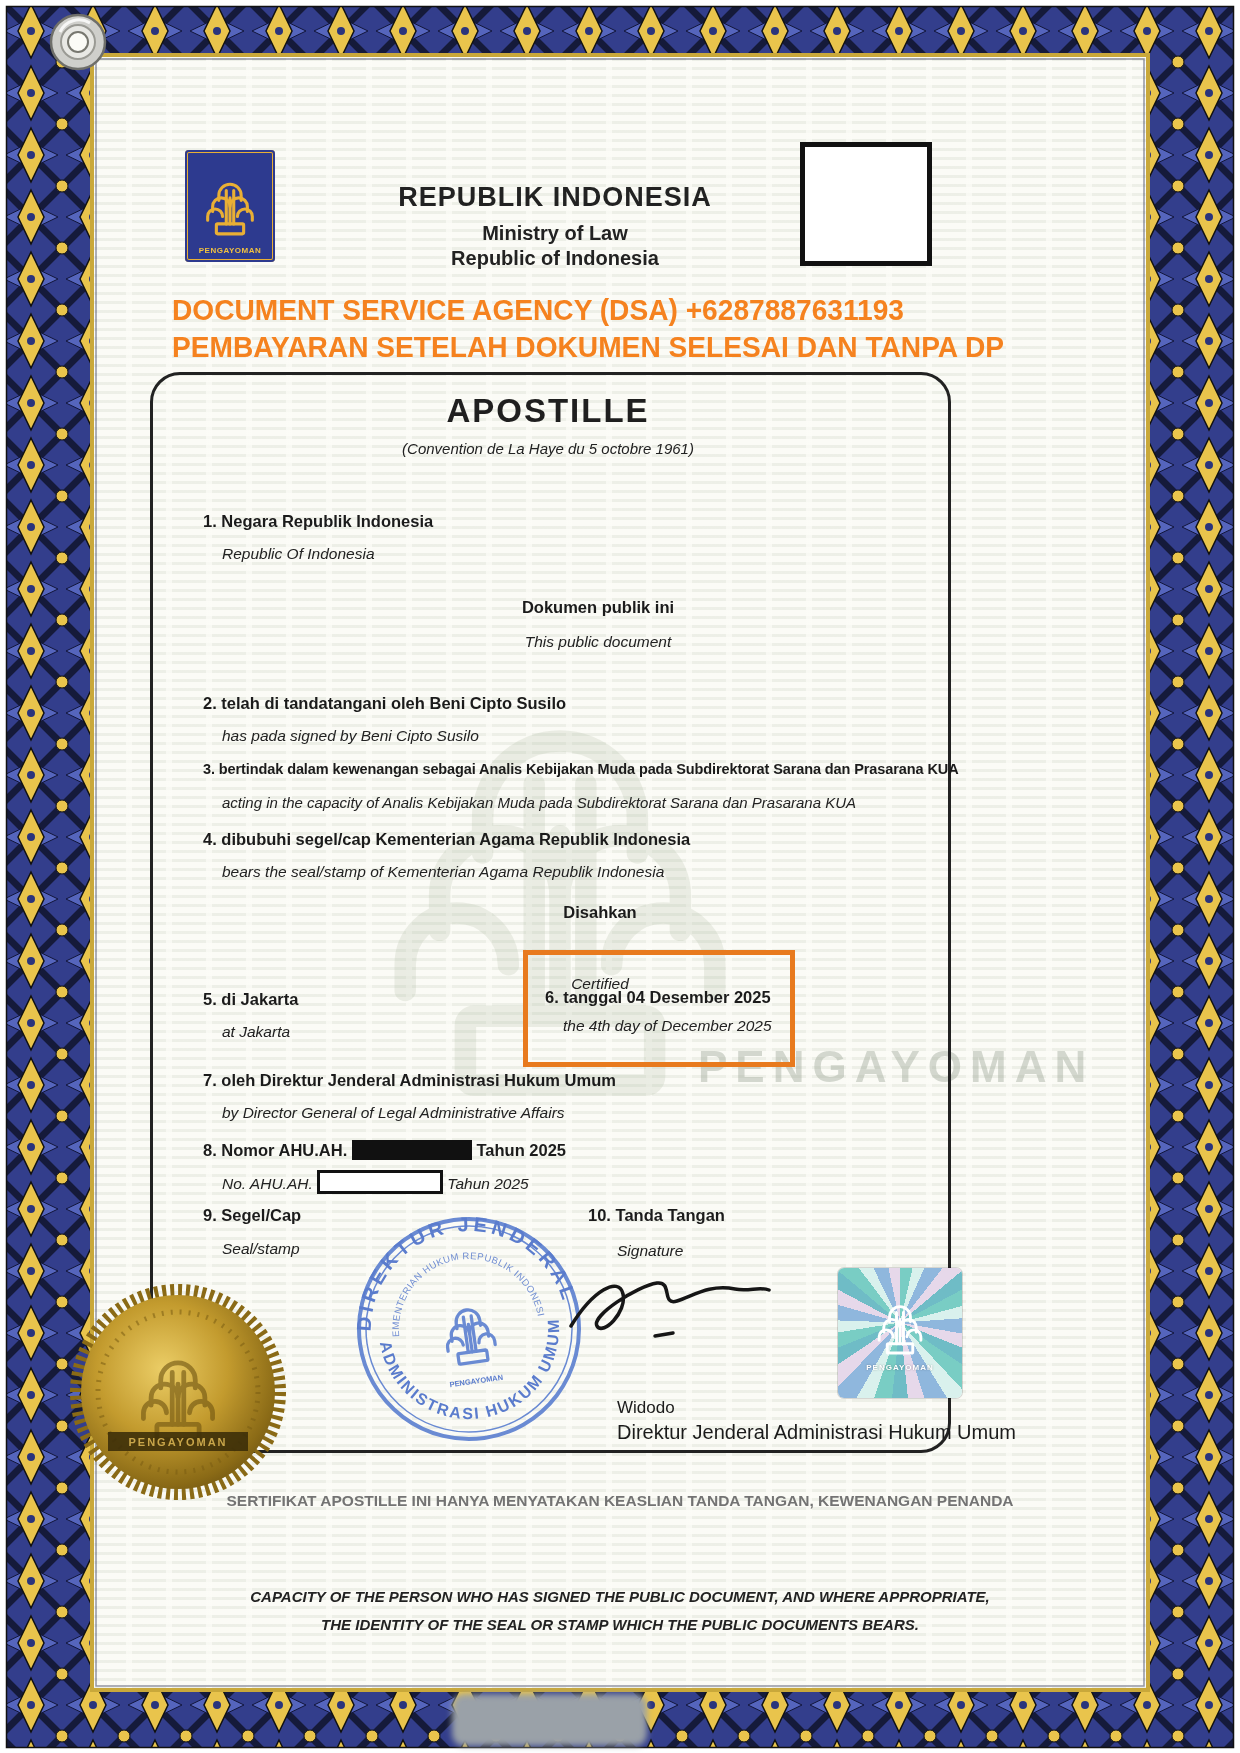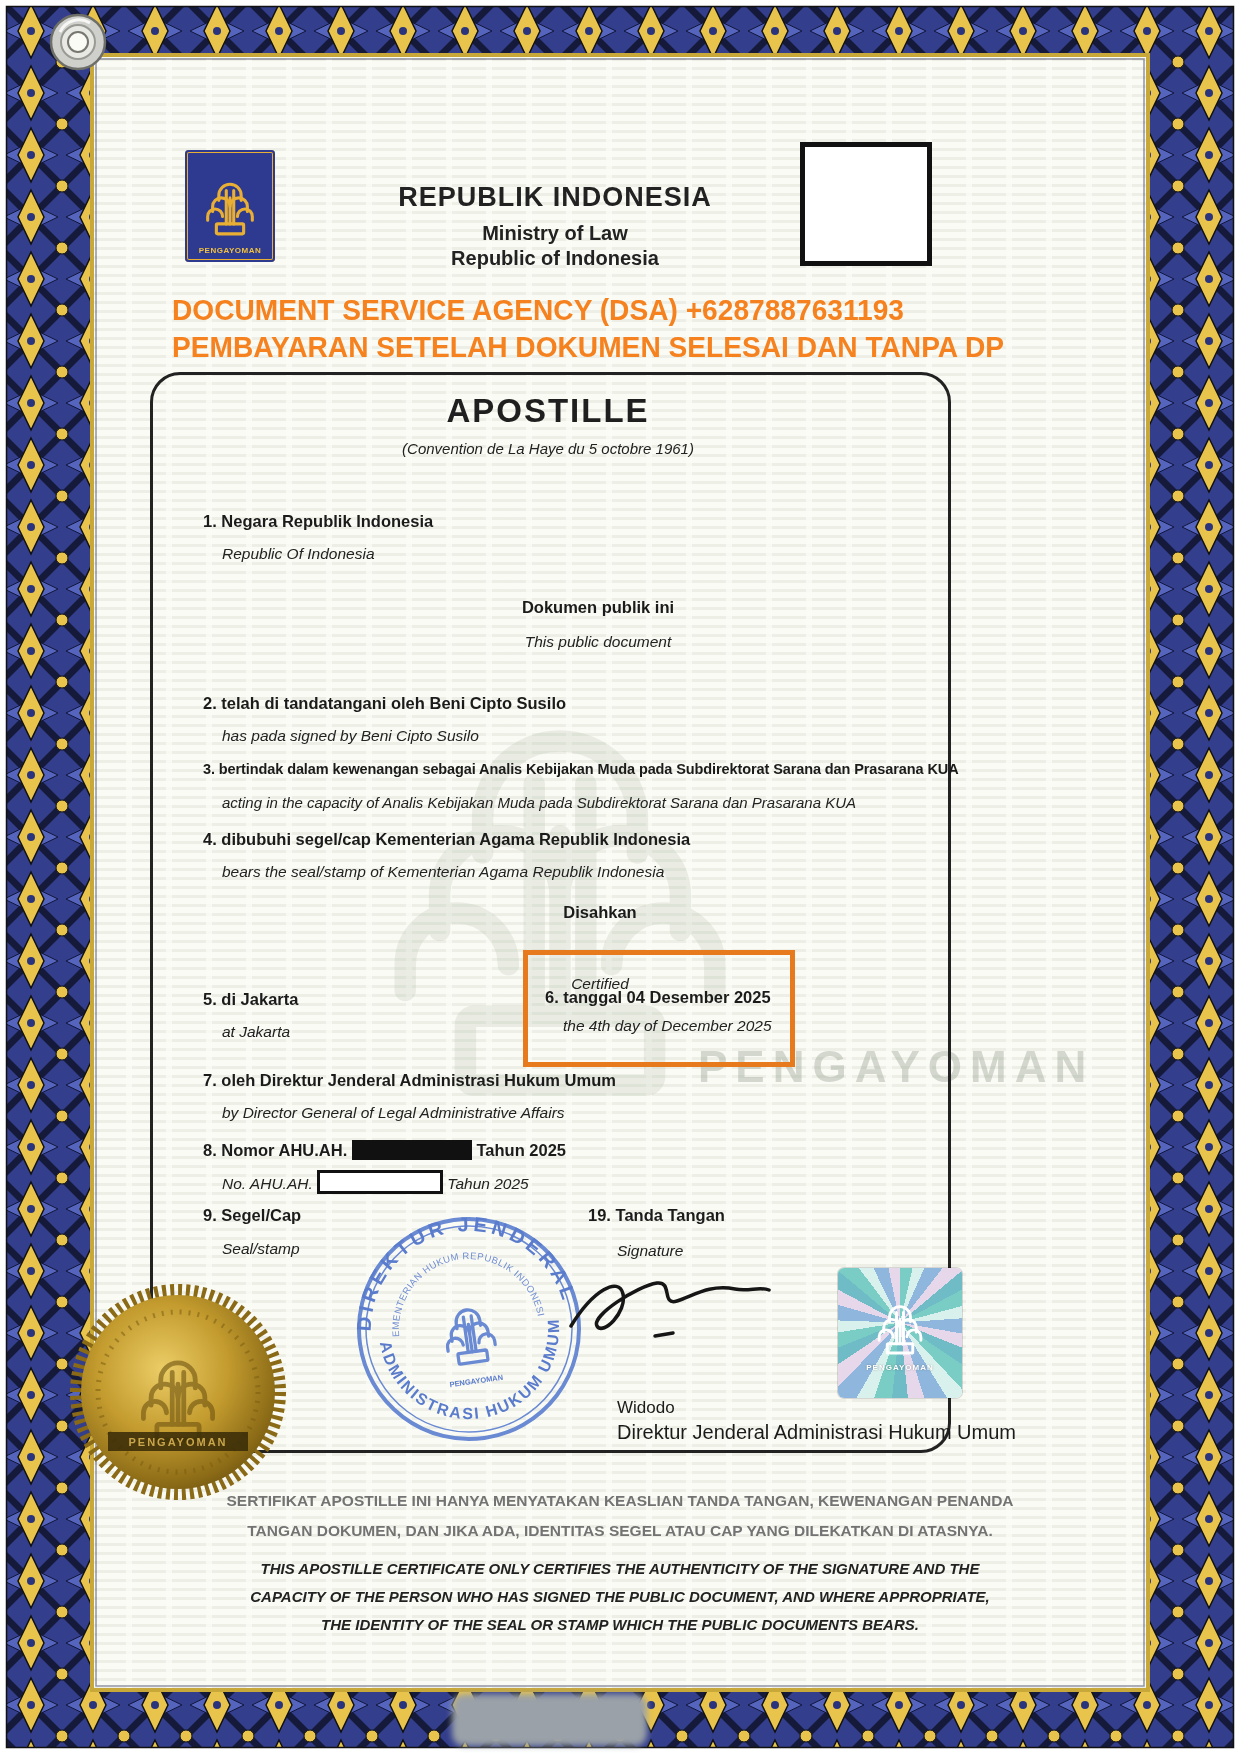--- a/index.html
+++ b/index.html
@@ -192,21 +192,21 @@
     <span class="redact-white"></span>
     <span>Tahun 2025</span>
   </div>
 
   <div class="abs id-line z3" style="left:203px;top:1206px;">
     <span>9.</span>
     <span>Segel/Cap</span>
   </div>
   <div class="abs en-line z3" style="left:222px;top:1240px;">Seal/stamp</div>
   <div class="abs id-line z3" style="left:588px;top:1206px;">
-    <span>19.</span>
+    <span>10.</span>
     <span>Tanda Tangan</span>
   </div>
   <div class="abs en-line z3" style="left:617px;top:1242px;">Signature</div>
 
   <svg class="abs z4" width="234" height="234" style="left:352px;top:1212px;transform:rotate(-8deg);" opacity="0.9">
     <defs>
       <path id="arcTop" d="M 19,117 A 98,98 0 0 1 215,117" fill="none"></path>
       <path id="arcBottom" d="M 27,117 A 90,90 0 0 0 207,117" fill="none"></path>
       <path id="arcInner" d="M 47,117 A 70,70 0 0 1 187,117" fill="none"></path>
     </defs>
@@ -243,20 +243,18 @@
   <svg class="abs z5" width="220" height="220" style="left:68px;top:1282px;">
     <circle cx="110" cy="110" r="102" fill="none" stroke="#8A6A16" stroke-width="12" stroke-dasharray="4 4"></circle>
     <circle cx="110" cy="110" r="97" fill="url(#goldGrad)"></circle>
     <circle cx="110" cy="110" r="80" fill="none" stroke="#7A5C12" stroke-width="5" stroke-dasharray="2 7" opacity=".55"></circle>
     <use href="#emblem" x="62" y="40" width="96" height="126" style="color:#6E5310" opacity=".6"></use>
     <rect x="40" y="150" width="140" height="19" fill="#3A2C08" opacity=".88"></rect>
     <text x="110" y="164" text-anchor="middle" fill="#C9A64A" font-family="Liberation Sans, sans-serif" font-size="11" font-weight="bold" letter-spacing="2">PENGAYOMAN</text>
   </svg>
 
   <div class="abs footer-id z3" style="left:92px;top:1492px;">SERTIFIKAT APOSTILLE INI HANYA MENYATAKAN KEASLIAN TANDA TANGAN, KEWENANGAN PENANDA</div>
-  <div class="abs footer-id z3" style="left:92px;top:1522px;">TANGAN DOKUMEN, DAN JIKA ADA, IDENTITAS SEGEL ATAU CAP YANG DILEKATKAN DI ATASNYA.</div>
-  <div class="abs footer-en z3" style="left:92px;top:1560px;">THIS APOSTILLE CERTIFICATE ONLY CERTIFIES THE AUTHENTICITY OF THE SIGNATURE AND THE</div>
   <div class="abs footer-en z3" style="left:92px;top:1588px;">CAPACITY OF THE PERSON WHO HAS SIGNED THE PUBLIC DOCUMENT, AND WHERE APPROPRIATE,</div>
   <div class="abs footer-en z3" style="left:92px;top:1616px;">THE IDENTITY OF THE SEAL OR STAMP WHICH THE PUBLIC DOCUMENTS BEARS.</div>
 
   <div class="gray-blur"></div>
 
 </div>
 
 </body></html>

